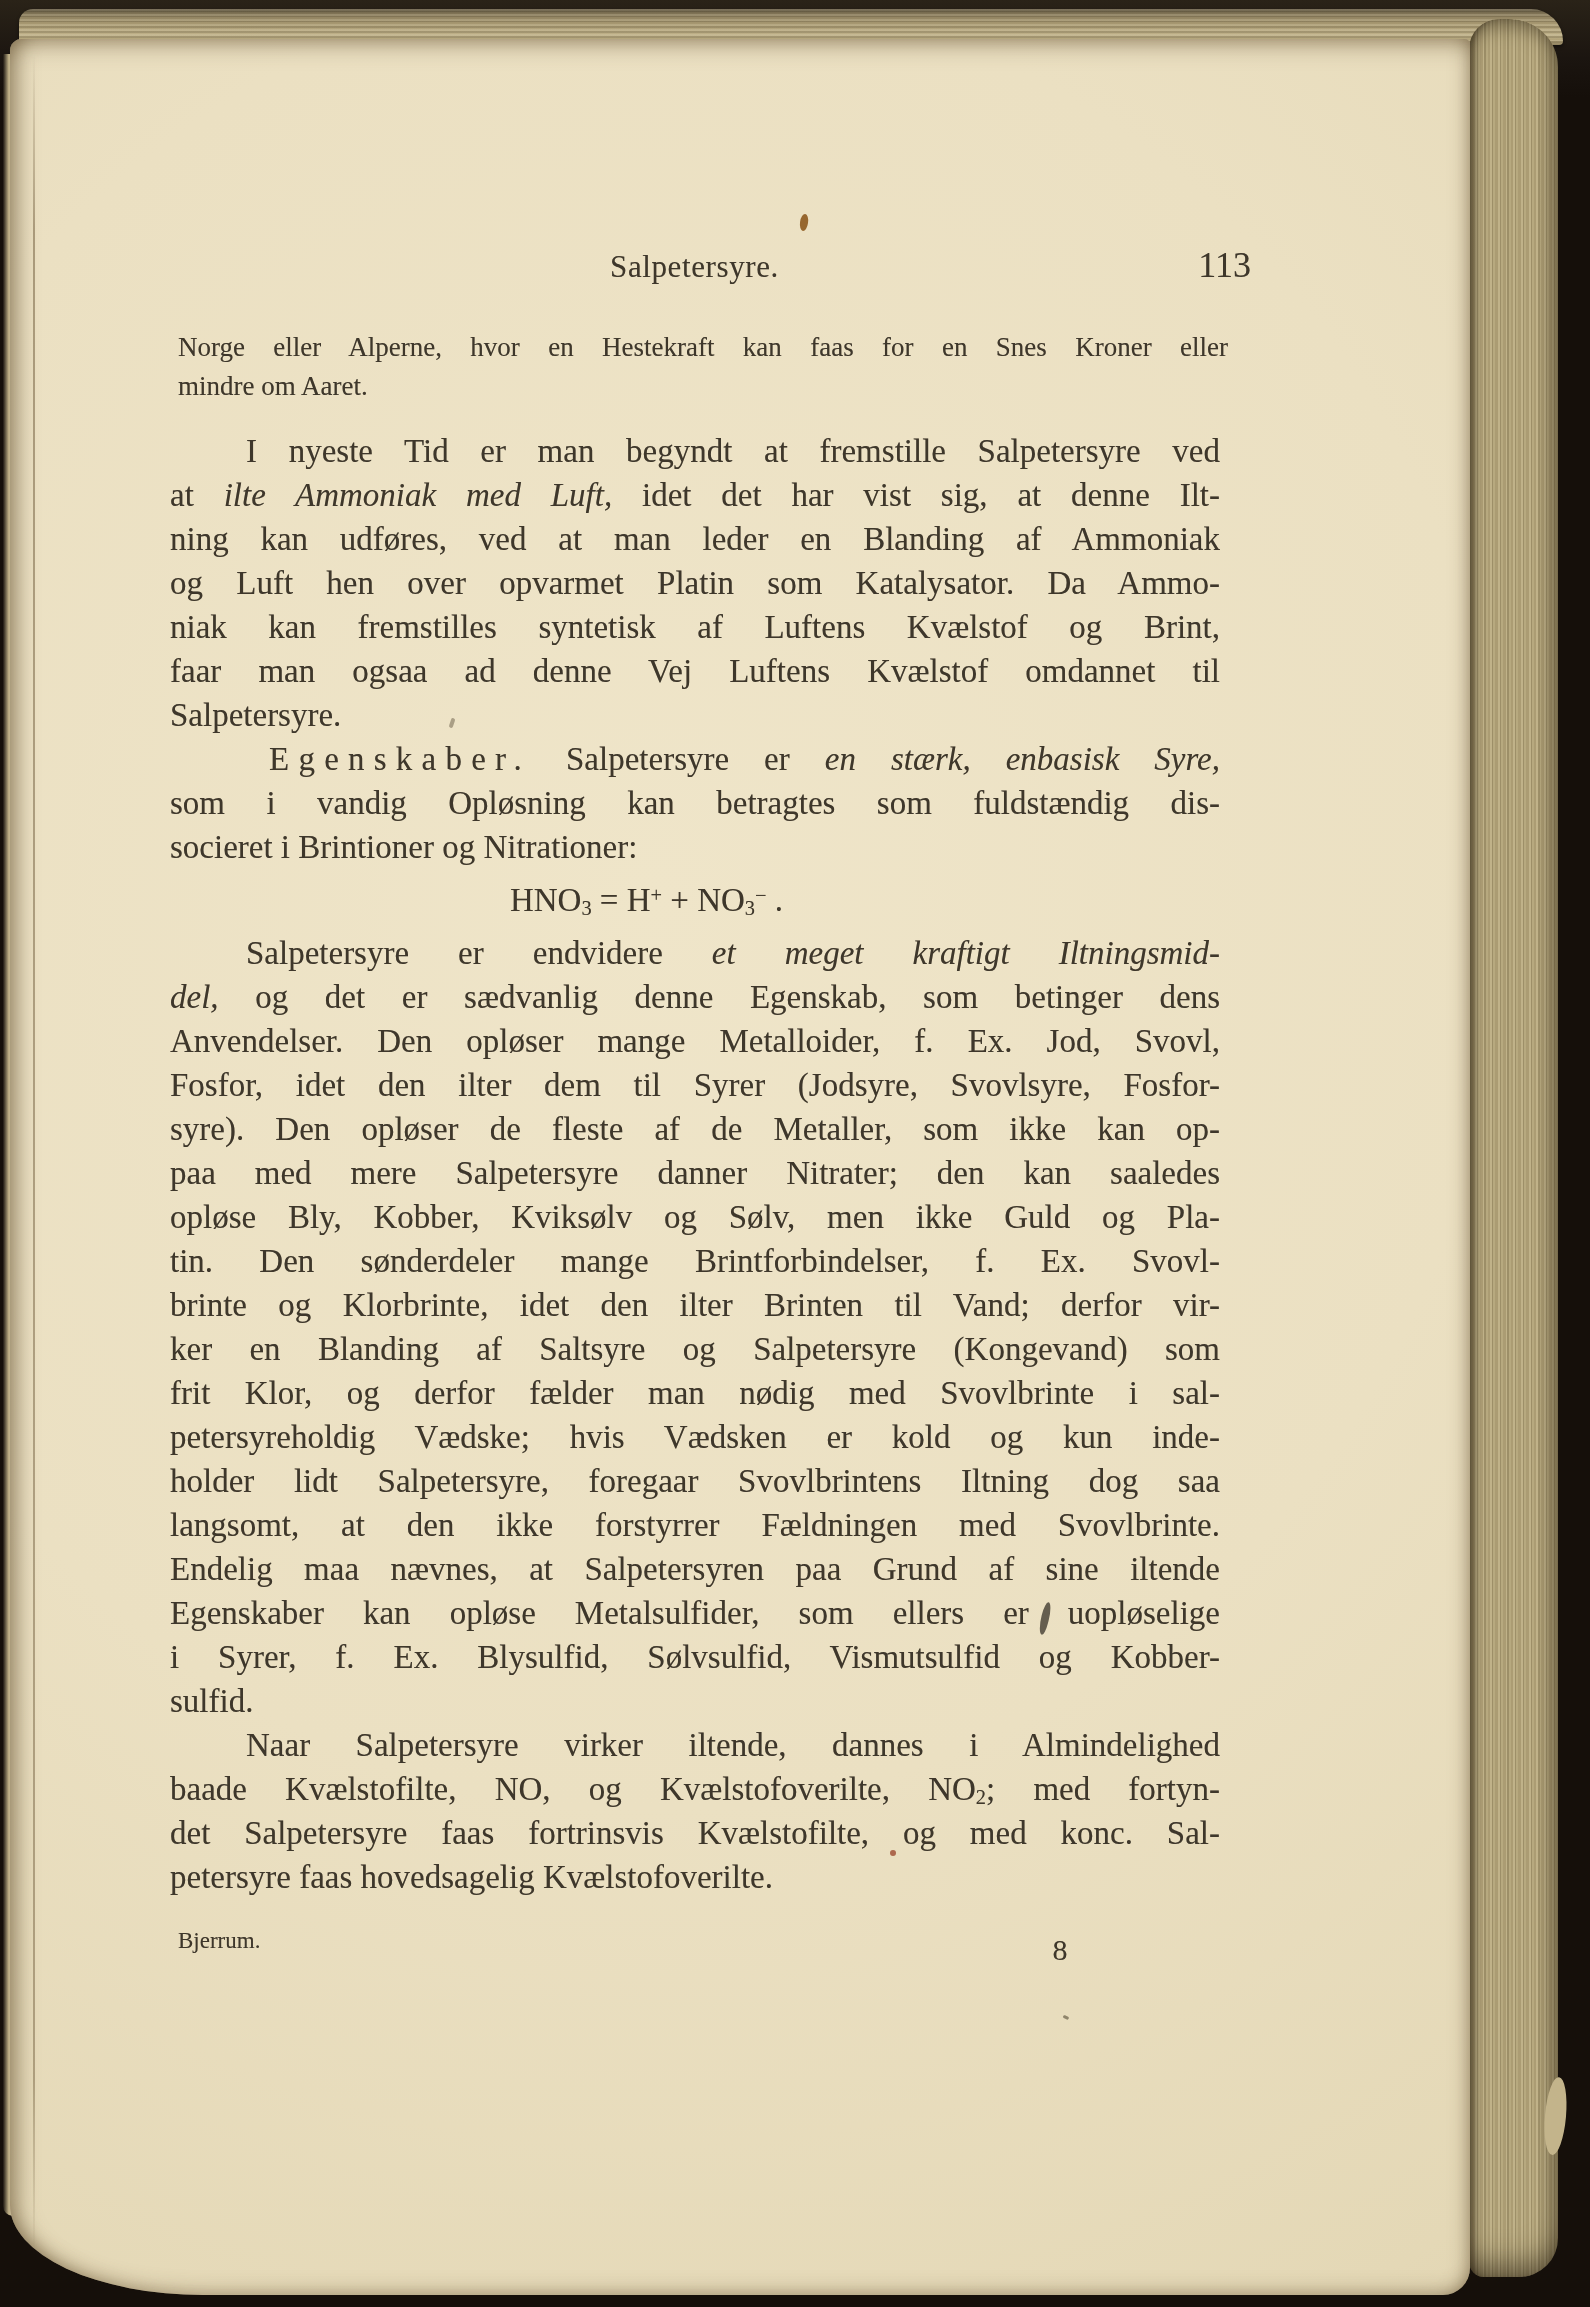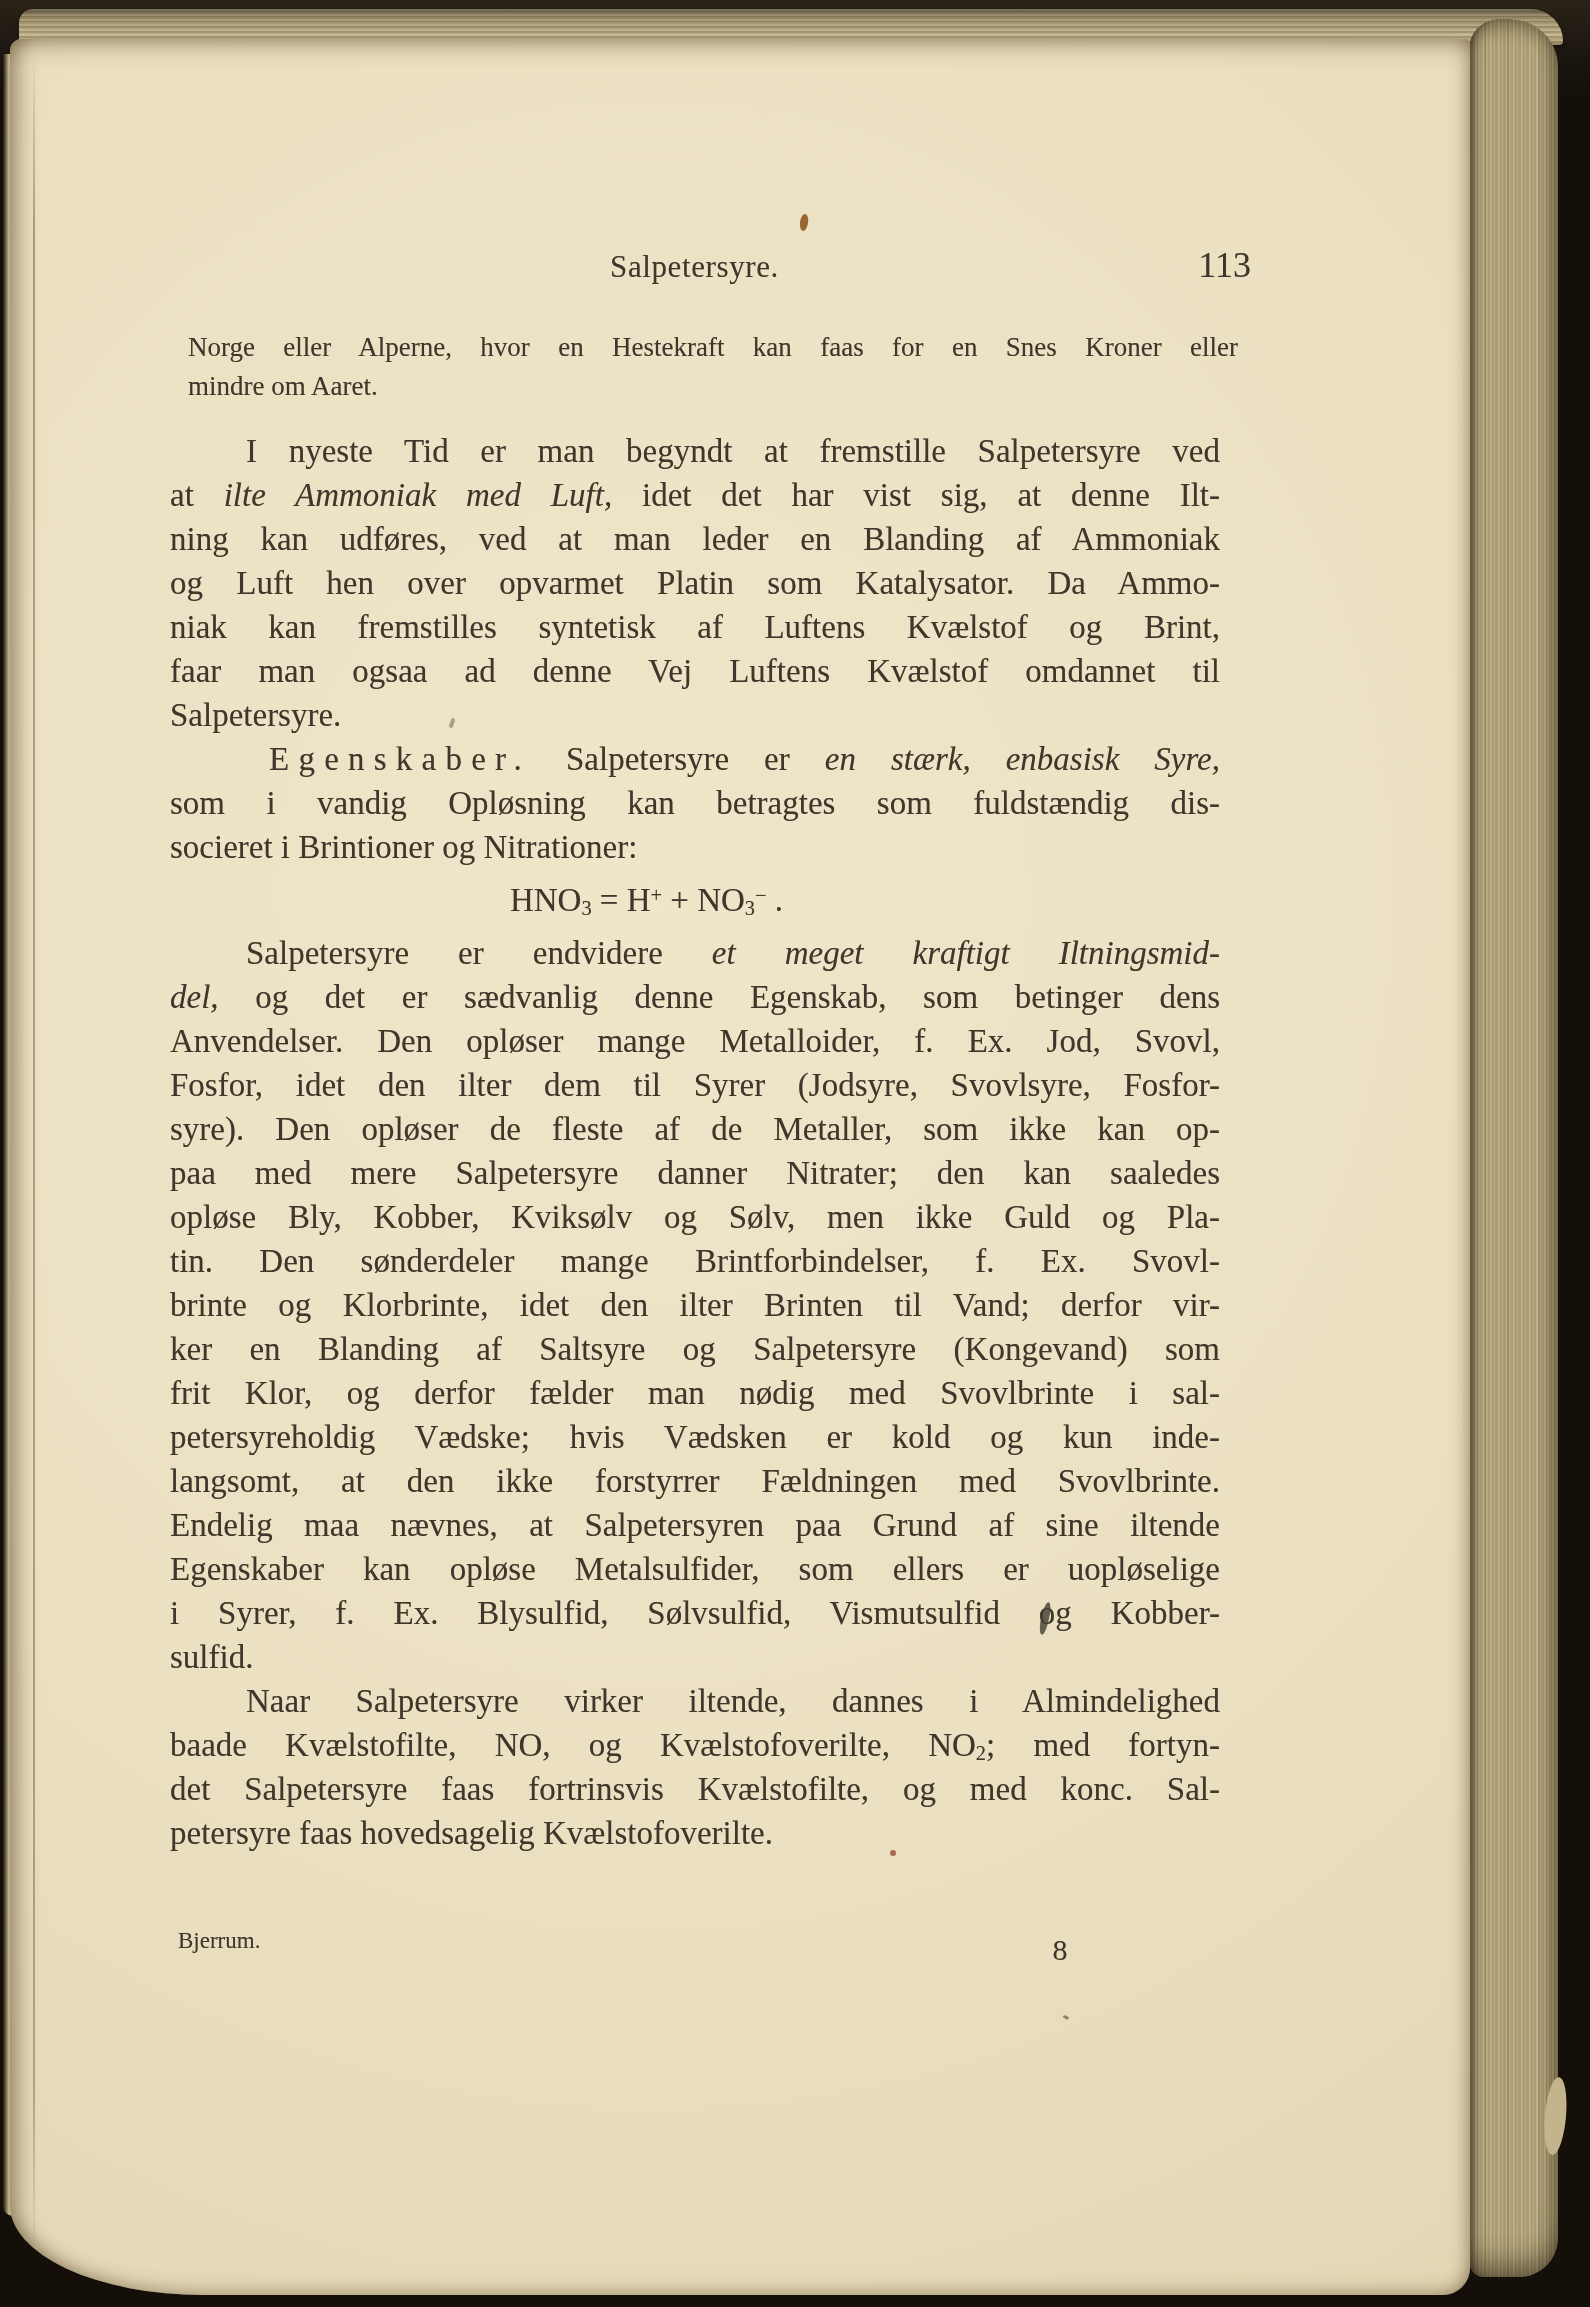--- a/index.html
+++ b/index.html
@@ -68,21 +68,21 @@
   .gutter-line{
     position:absolute;left:33px;top:55px;width:1.9px;height:2200px;
     background:linear-gradient(180deg, rgba(109,89,56,0), rgba(109,89,56,.5) 8%, rgba(109,89,56,.45) 92%, rgba(109,89,56,0));
   }
   
   .content{position:absolute;left:0;top:0;width:100%;height:100%;color:var(--ink);}
   .content *{text-shadow:0 0 0.6px rgba(62,55,43,.35);}
   .header{position:absolute;left:170px;top:244px;width:1081px;height:51px;}
   .running-title{position:absolute;left:0;top:5.1px;width:1049px;text-align:center;font-size:31px;letter-spacing:0.6px;}
   .page-number{position:absolute;right:0;top:0;font-size:36px;}
-  .cont-para{position:absolute;left:188px;top:328px;width:1050px;}
+  .cont-para{position:absolute;left:178px;top:328px;width:1050px;}
   .sline{height:39px;line-height:39px;font-size:27px;text-align:justify;text-align-last:justify;overflow:hidden;}
   .body-text{position:absolute;left:170px;top:429px;width:1050px;}
   .line{height:44px;line-height:44px;font-size:33px;text-align:justify;text-align-last:justify;overflow:hidden;}
   .last{text-align-last:left !important;}
   .ind{padding-left:76px;}
   .line.formula{height:62px;line-height:62px;text-align:left;text-align-last:center;padding-right:97px;font-size:33px;}
   em{font-style:italic;}
   .sp{letter-spacing:.28em;margin-left:23px;}
   sub{font-size:62%;vertical-align:-0.2em;line-height:0;}
   sup{font-size:62%;vertical-align:0.45em;line-height:0;}
@@ -135,20 +135,21 @@
         <div class="line"><span>Anvendelser. Den opløser mange Metalloider, f. Ex. Jod, Svovl,</span></div>
         <div class="line"><span>Fosfor, idet den ilter dem til Syrer (Jodsyre, Svovlsyre, Fosfor-</span></div>
         <div class="line"><span>syre). Den opløser de fleste af de Metaller, som ikke kan op-</span></div>
         <div class="line"><span>paa med mere Salpetersyre danner Nitrater; den kan saaledes</span></div>
         <div class="line"><span>opløse Bly, Kobber, Kviksølv og Sølv, men ikke Guld og Pla-</span></div>
         <div class="line"><span>tin. Den sønderdeler mange Brintforbindelser, f. Ex. Svovl-</span></div>
         <div class="line"><span>brinte og Klorbrinte, idet den ilter Brinten til Vand; derfor vir-</span></div>
         <div class="line"><span>ker en Blanding af Saltsyre og Salpetersyre (Kongevand) som</span></div>
         <div class="line"><span>frit Klor, og derfor fælder man nødig med Svovlbrinte i sal-</span></div>
         <div class="line"><span>petersyreholdig Vædske; hvis Vædsken er kold og kun inde-</span></div>
+        <div class="line"><span>holder lidt Salpetersyre, foregaar Svovlbrintens Iltning dog saa</span></div>
         <div class="line"><span>langsomt, at den ikke forstyrrer Fældningen med Svovlbrinte.</span></div>
         <div class="line"><span>Endelig maa nævnes, at Salpetersyren paa Grund af sine iltende</span></div>
         <div class="line"><span>Egenskaber kan opløse Metalsulfider, som ellers er uopløselige</span></div>
         <div class="line"><span>i Syrer, f. Ex. Blysulfid, Sølvsulfid, Vismutsulfid og Kobber-</span></div>
         <div class="line last"><span>sulfid.</span></div>
         <div class="line ind"><span>Naar Salpetersyre virker iltende, dannes i Almindelighed</span></div>
         <div class="line"><span>baade Kvælstofilte, NO, og Kvælstofoverilte, NO</span><sub>2</sub><span>; med fortyn-</span></div>
         <div class="line"><span>det Salpetersyre faas fortrinsvis Kvælstofilte, og med konc. Sal-</span></div>
         <div class="line last"><span>petersyre faas hovedsagelig Kvælstofoverilte.</span></div>
       </div>

